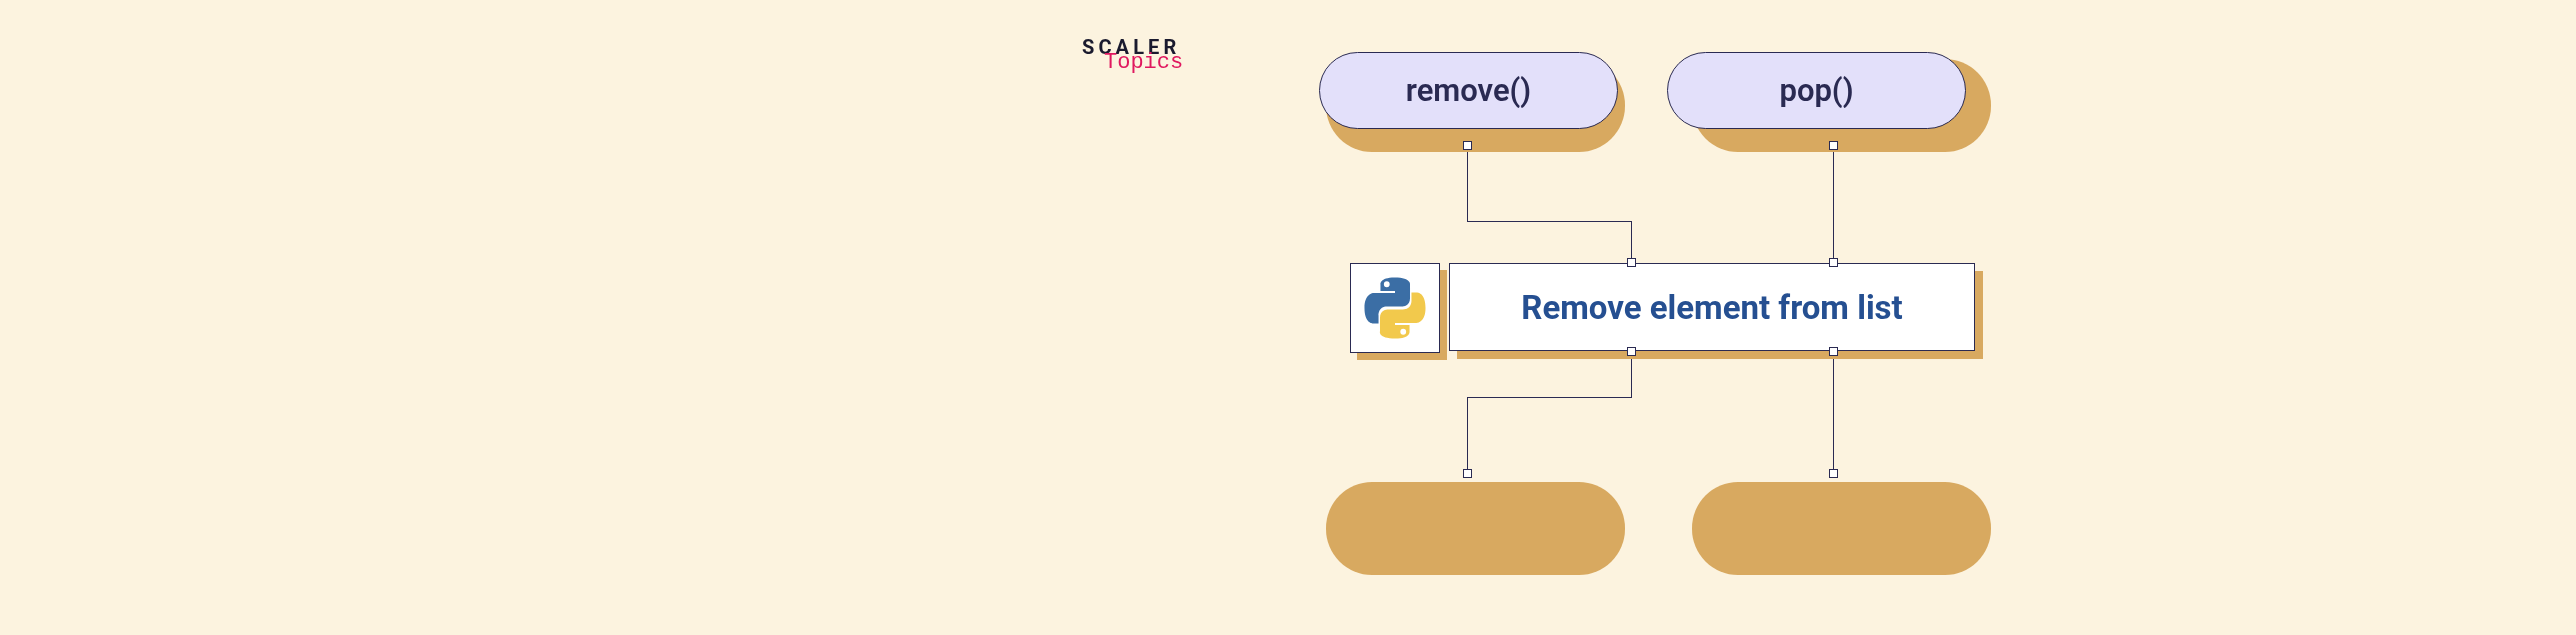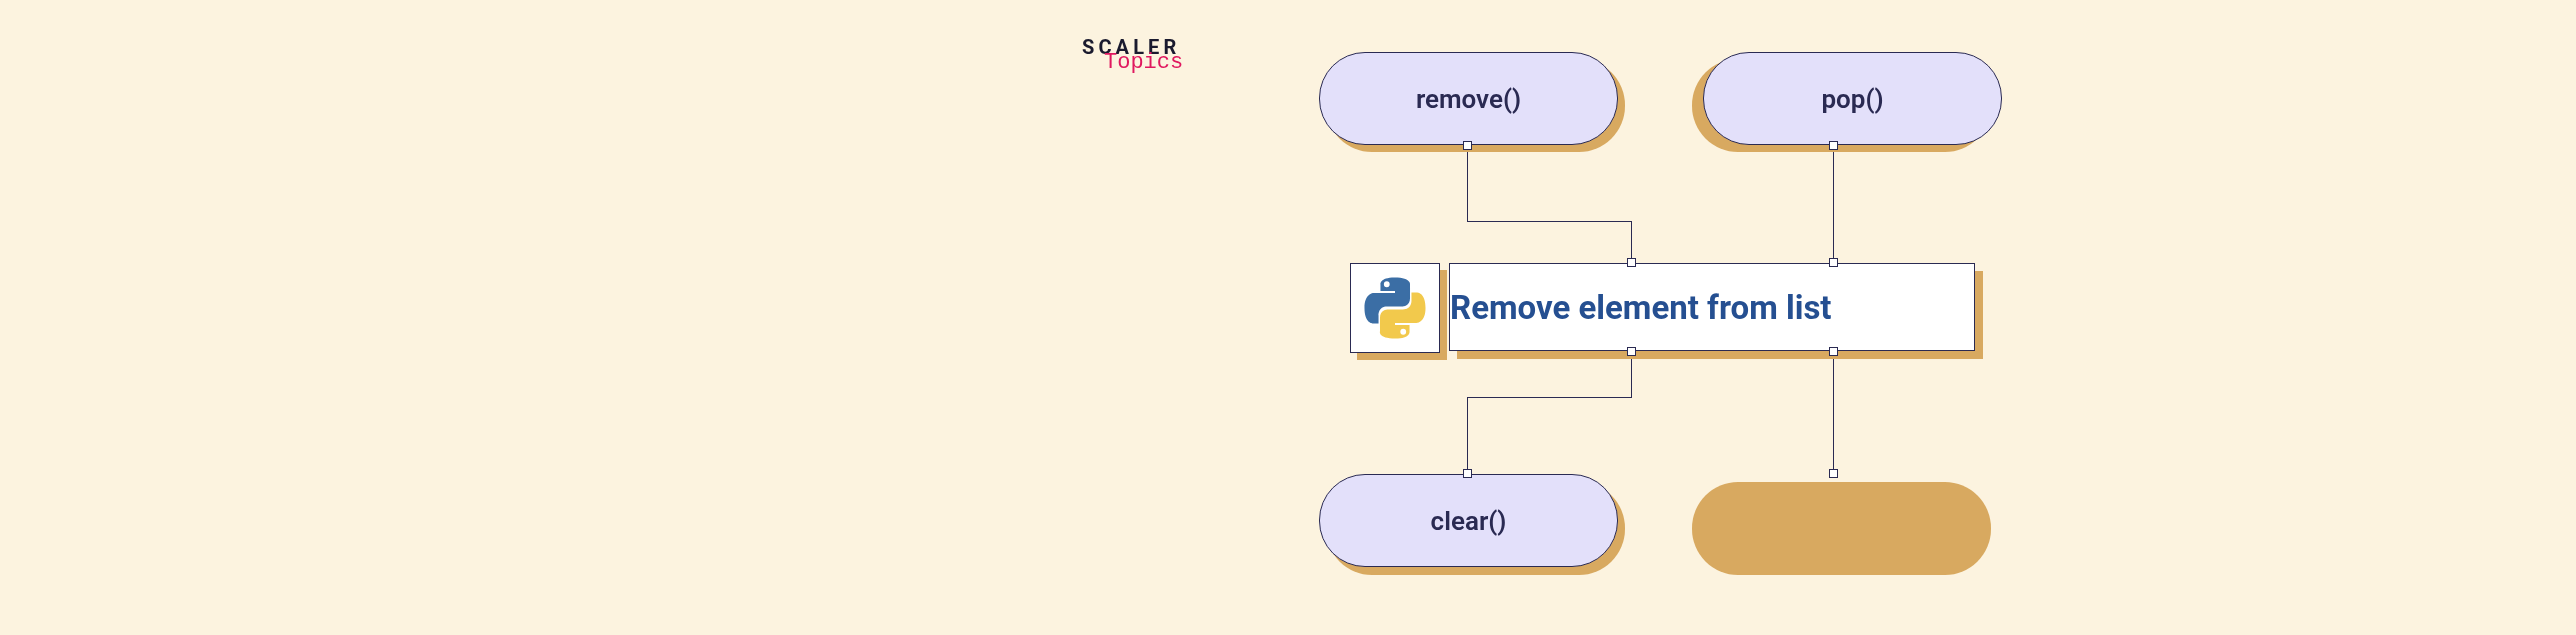--- a/index.html
+++ b/index.html
@@ -34,42 +34,42 @@
 .diagram {
   position: absolute;
   left: 1319px;
   top: 52px;
   width: 696px;
   height: 515px;
 }
 .pill {
   position: absolute;
   width: 299px;
-  height: 93px;
+  height: 77px;
   background: #e3e0fa;
   border: 1.5px solid #2a2a52;
   border-radius: 46px;
   display: flex;
   align-items: center;
   justify-content: center;
-  font-size: 26px;
+  font-size: 31px;
   font-weight: 600;
   color: #2a2a52;
 }
 .pill-shadow {
   position: absolute;
   width: 299px;
   height: 93px;
   background: #d8a960;
   border-radius: 46px;
 }
 .pill-tl-s { left: 7.2px; top: 7.2px; }
 .pill-tl   { left: 0; top: 0; }
 .pill-tr-s { left: 373px; top: 7.2px; }
-.pill-tr   { left: 384px; top: 0; }
+.pill-tr   { left: 348px; top: 0; }
 .pill-bl-s { left: 7.2px; top: 430px; }
 .pill-bl   { left: 0; top: 422px; }
 .pill-br-s { left: 373px; top: 430px; }
 .pill-br   { left: 366px; top: 422px; }
 
 .center-group {
   position: absolute;
   left: 31px;
   top: 211px;
 }
@@ -84,21 +84,21 @@
 .center-box {
   position: absolute;
   left: 99px;
   top: 0;
   width: 526px;
   height: 88px;
   background: #ffffff;
   border: 1.5px solid #2a2a52;
   display: flex;
   align-items: center;
-  justify-content: flex-start;
+  justify-content: center;
   font-size: 33px;
   font-weight: 700;
   color: #254f91;
 }
 .py-icon-shadow {
   position: absolute;
   left: 7.2px;
   top: 7.2px;
   width: 90px;
   height: 90px;
@@ -176,23 +176,20 @@
   <div class="pill pill-tl">
     <span>remove()</span>
   </div>
 
   <div class="pill-shadow pill-tr-s"></div>
   <div class="pill pill-tr">
     <span>pop()</span>
   </div>
 
   <div class="pill-shadow pill-bl-s"></div>
-  <div class="pill pill-bl">
-    <span>clear()</span>
-  </div>
 
   <div class="pill-shadow pill-br-s"></div>
 
   <div class="center-group">
     <div class="center-shadow"></div>
     <div class="center-box">
       <span>Remove element from list</span>
     </div>
     <div class="py-icon-shadow"></div>
     <div class="py-icon-box">

